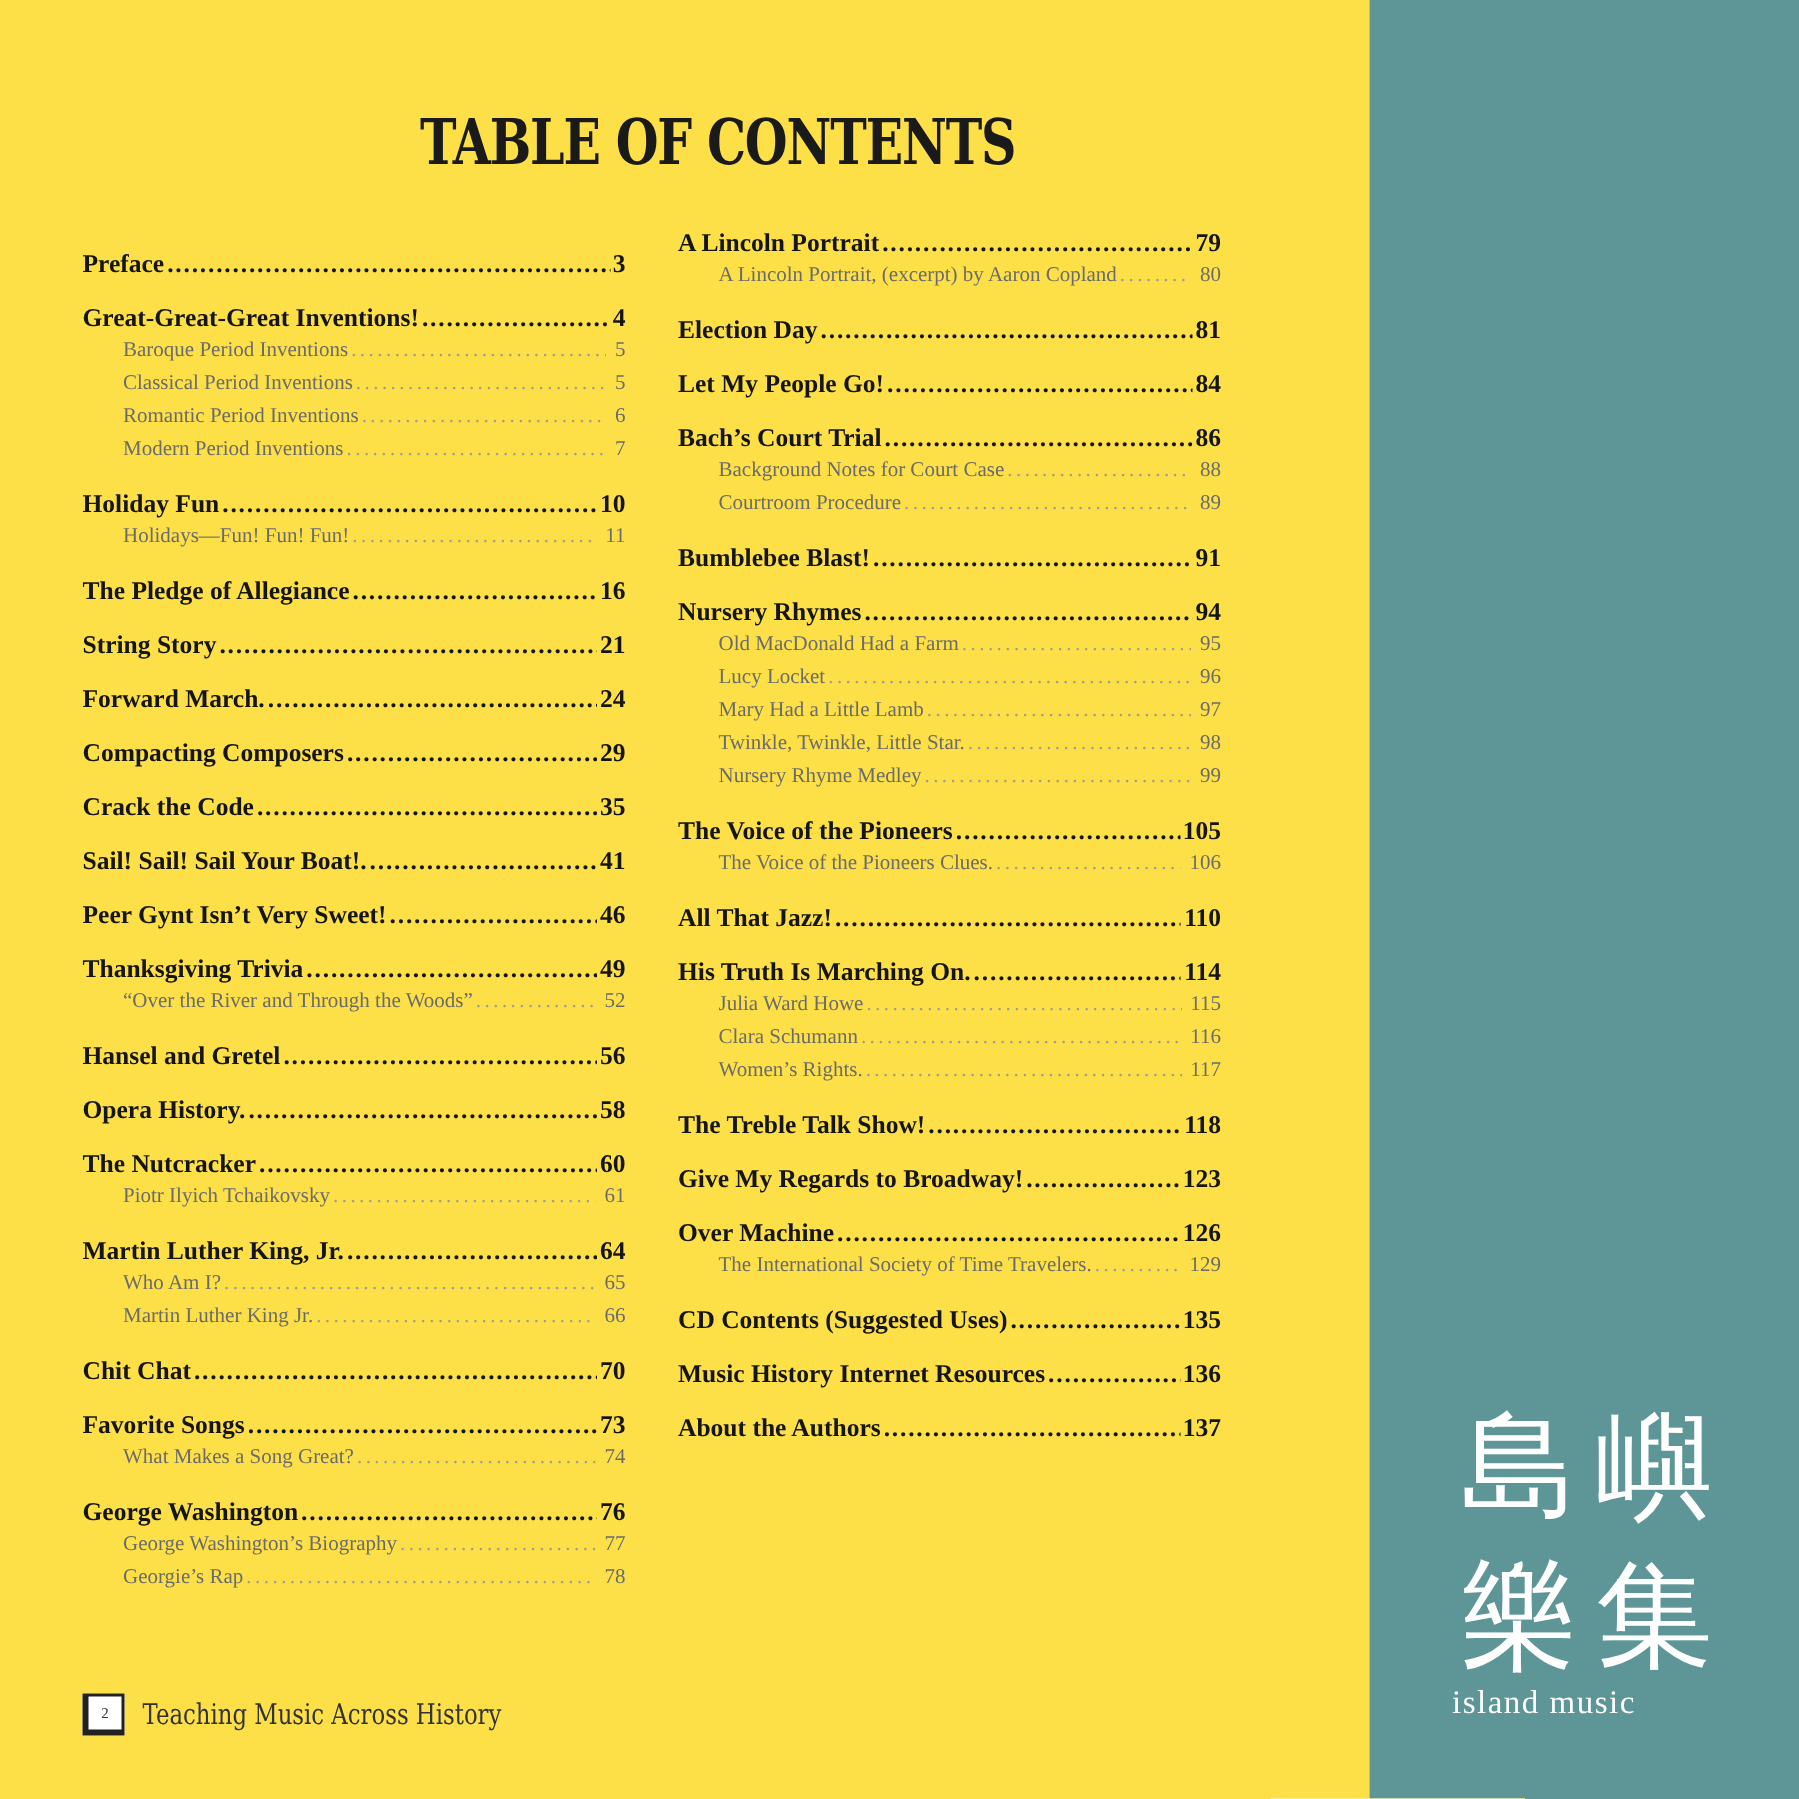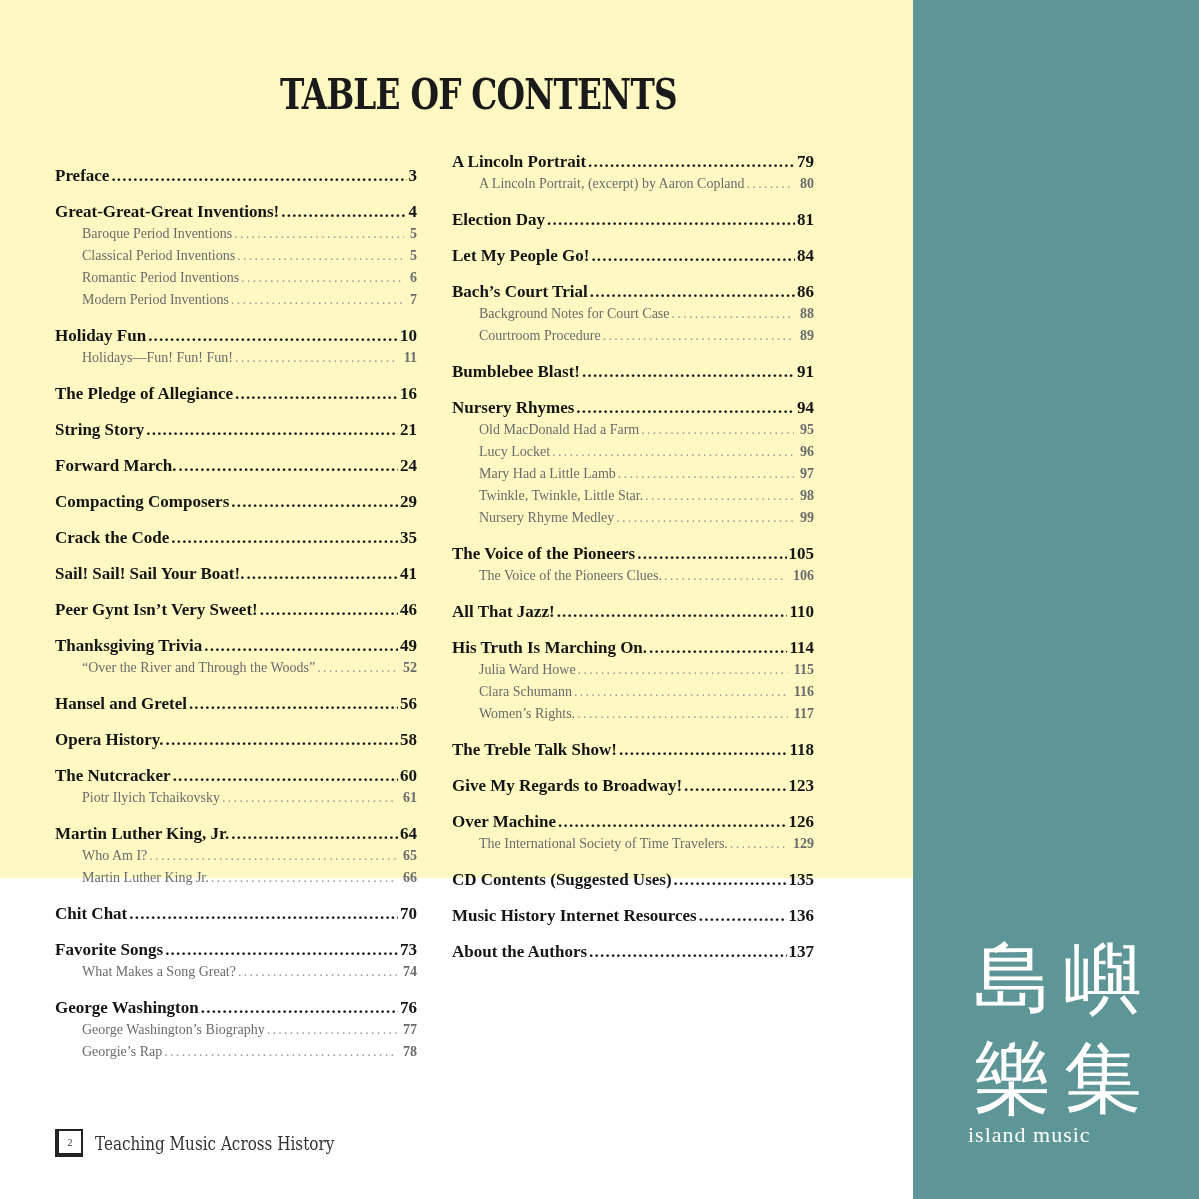--- a/index.html
+++ b/index.html
@@ -2,21 +2,21 @@
 <html><head>
 <meta charset="utf-8">
 <style>
   html, body { margin: 0; padding: 0; }
   body {
     width: 1199px; height: 1199px; position: relative; overflow: hidden;
     background: #ffffff;
     font-family: "Liberation Serif", "DejaVu Serif", serif;
     color: #1a1a1a;
   }
-  .page { position: absolute; left: 0; top: 0; width: 913px; height: 878px; background: #fef9c3; text-align: right; }
+  .page { position: absolute; left: 0; top: 0; width: 913px; height: 1199px; background: #fde047; text-align: right; }
   .side-panel { position: absolute; left: 913px; top: 0; width: 286px; height: 1199px; background: #5e9697; }
 
   .toc-title {
     position: absolute; left: 280px; top: 70px; width: 345px;
     font-family: "DejaVu Serif", "Liberation Serif", serif;
     font-size: 42px; font-weight: bold; letter-spacing: -1px;
     transform: scaleX(0.78); transform-origin: left top;
     white-space: nowrap; color: #1a1a1a; line-height: 50px;
   }
 
@@ -41,21 +41,21 @@
   .main-row { font-size: 17px; font-weight: bold; height: 22px; line-height: 22px; color: #151515; }
   .main-row .dots { font-weight: bold; letter-spacing: 1.2px; }
   .main-row .dots::before {
     content: "......................................................................................................";
   }
   .sub-row { font-size: 14px; font-weight: normal; height: 22px; line-height: 22px; color: #6b6b6b; padding-left: 27px; }
   .sub-row .dots { letter-spacing: 2.3px; color: #9a9a9a; }
   .sub-row .dots::before {
     content: "......................................................................................................";
   }
-  .sub-row .p { padding-left: 4px; font-weight: bold; }
+  .sub-row .p { padding-left: 4px; }
 
   .gap { height: 14px; }
 
   .footer {
     position: absolute; left: 55px; top: 1127px; height: 32px;
     display: flex; align-items: center;
   }
   .page-box {
     width: 22px; height: 22px; border: 2px solid #222; border-left-width: 4px; border-bottom-width: 4px;
     background: #fff; font-size: 10px; display: flex; align-items: center; justify-content: center;

